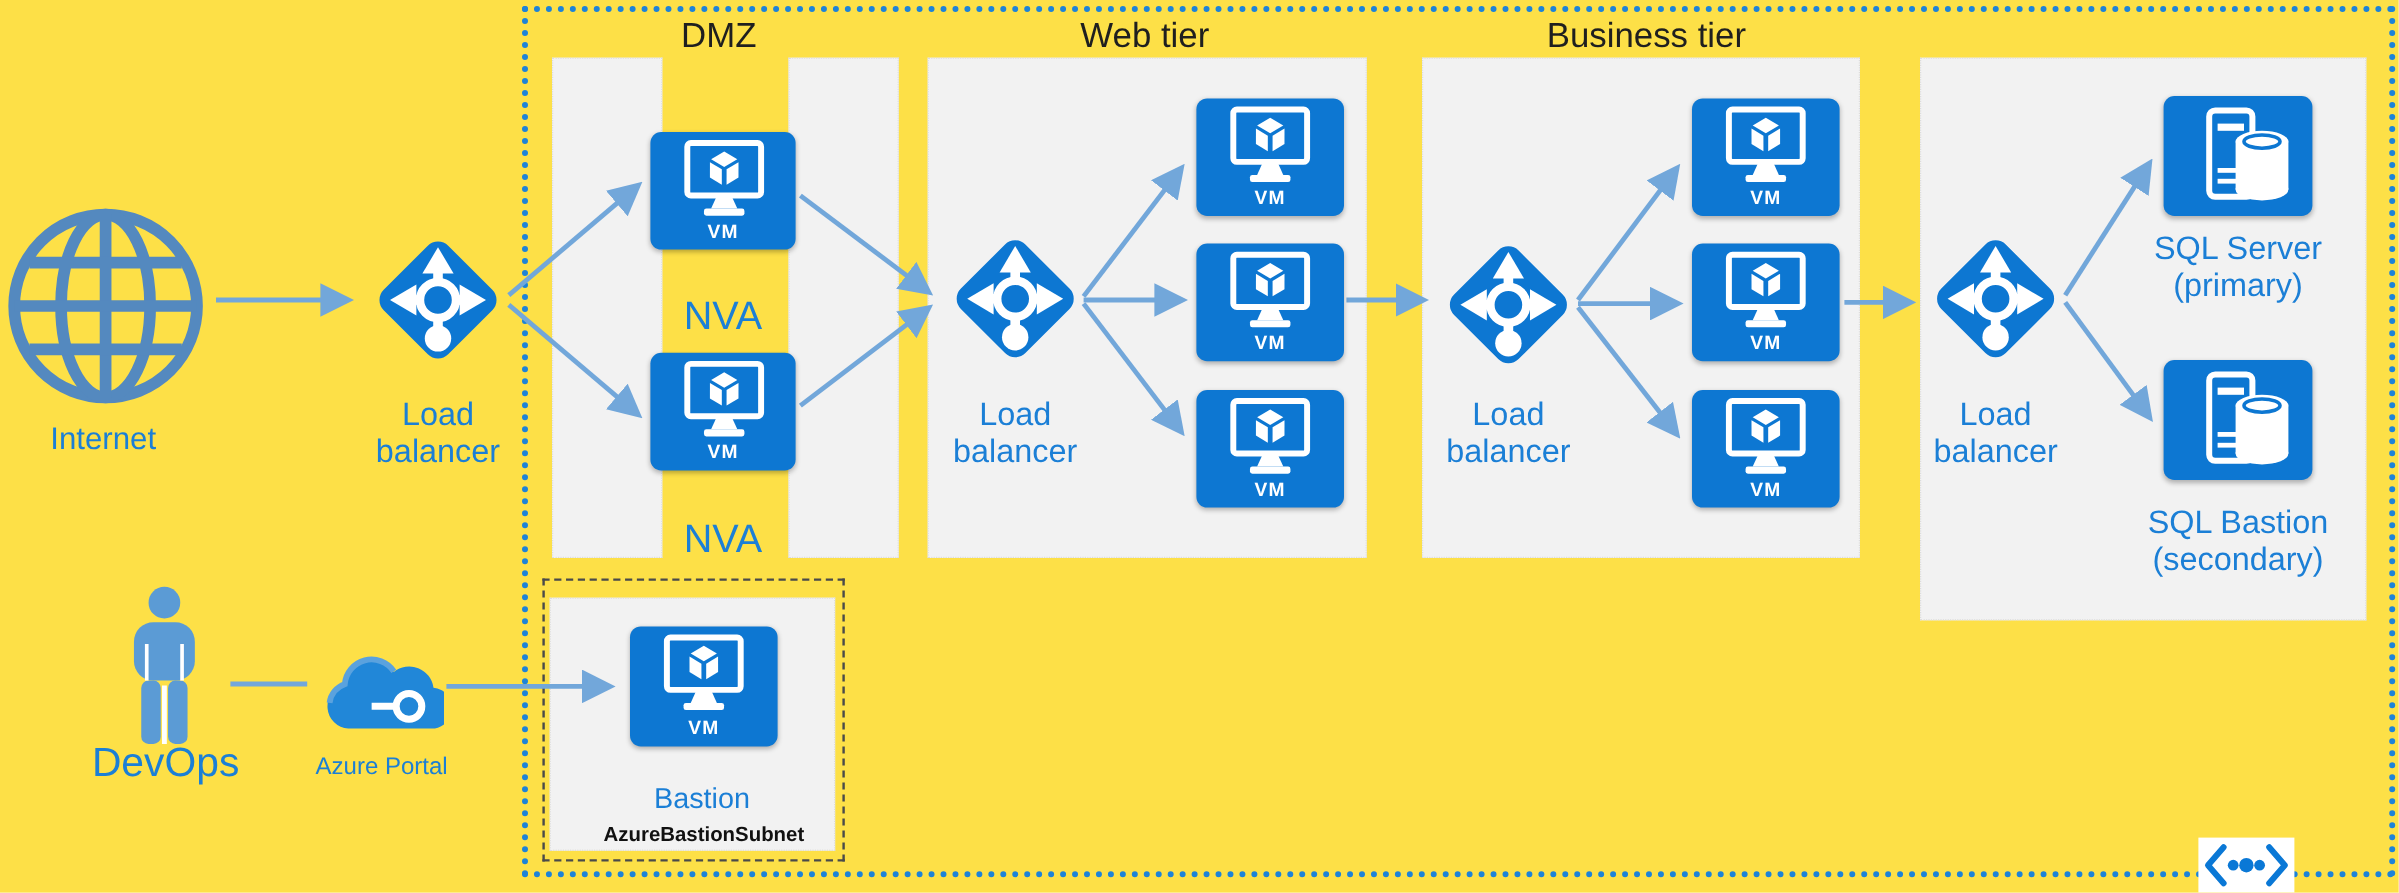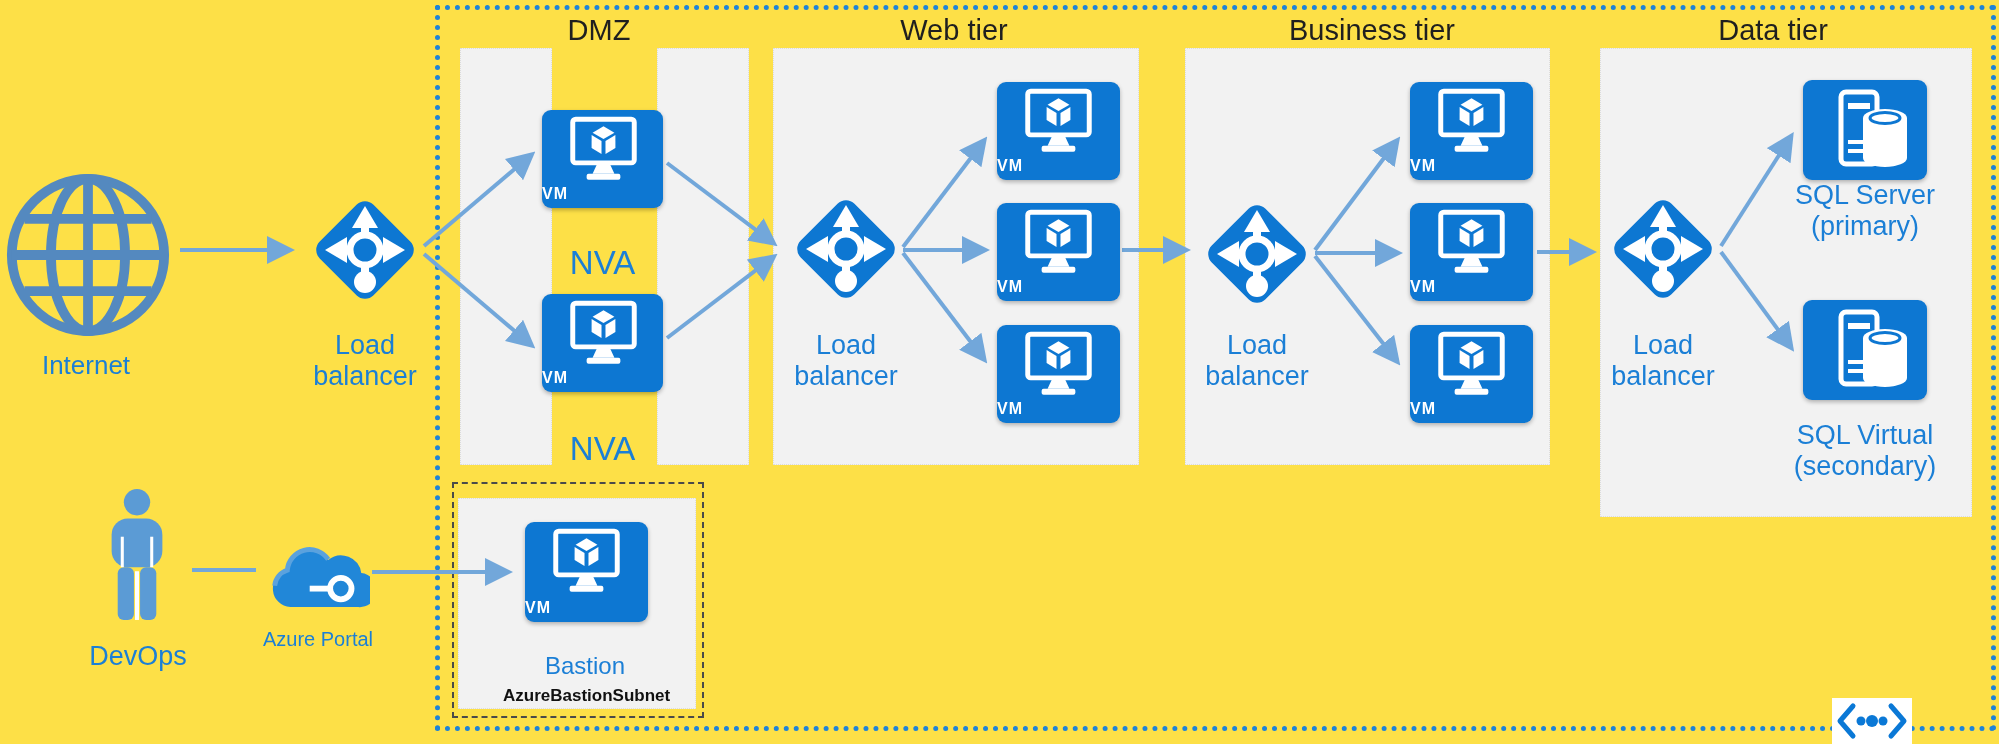--- a/index.html
+++ b/index.html
@@ -10,21 +10,21 @@
   #connectors{position:absolute;left:0;top:0;z-index:2;}
   .node,.lbl{z-index:3;}
   
   .vnet-border{position:absolute;left:435px;top:5px;width:1551px;height:716px;
                border:5px dotted #1d83d8;z-index:0;}
   .bastion-border{position:absolute;left:452px;top:482px;width:248px;height:232px;
                   border:2px dashed #4a4a4a;z-index:1;}
   
   .bluebox{position:absolute;width:123px;height:98px;background:#0d77d2;border-radius:9px;
            box-shadow:0 2px 4px rgba(0,0,0,.28);}
-  .vmtext{position:absolute;left:0;right:0;bottom:5px;text-align:left;color:#fff;
+  .vmtext{position:absolute;left:0;right:0;bottom:5px;text-align:center;color:#fff;
           font-size:16px;font-weight:bold;letter-spacing:1px;}
   .vmicon{position:absolute;left:0;top:4px;width:123px;height:70px;}
   .sqlicon{position:absolute;left:0;top:0;width:124px;height:100px;}
   .lbwrap{position:absolute;width:120px;height:120px;}
   
   .lbl{position:absolute;text-align:center;color:#1b7fd6;}
   .tier-title{position:absolute;text-align:center;color:#1f1f1f;font-size:29px;z-index:3;}
   .lb-label{font-size:27px;line-height:31px;width:160px;}
   .nva-label{font-size:33px;width:121px;margin-top:32px;}
   .sql-label{font-size:27px;line-height:31px;width:180px;}
@@ -79,21 +79,20 @@
   <div class="panel" style="left:773px;top:48px;width:364px;height:415px"></div>
   <div class="panel" style="left:1185px;top:48px;width:363px;height:415px"></div>
   <div class="panel" style="left:1600px;top:48px;width:370px;height:467px"></div>
 
   <div class="bastion-border"></div>
   <div class="panel" style="left:458px;top:498px;width:236px;height:209px"></div>
 
   <div class="tier-title" style="left:519px;top:14px;width:160px">DMZ</div>
   <div class="tier-title" style="left:854px;top:14px;width:200px">Web tier</div>
   <div class="tier-title" style="left:1252px;top:14px;width:240px">Business tier</div>
-  <div class="tier-title" style="left:1673px;top:14px;width:200px">Data tier</div>
 
   <svg id="connectors" width="1999" height="744">
     <defs>
       <marker id="ah" viewBox="0 0 8 8" refX="6" refY="4" markerWidth="7" markerHeight="7" orient="auto">
         <path d="M0,0 L8,4 L0,8 Z" fill="#72a7da"></path>
       </marker>
     </defs>
     <g stroke="#72a7da" stroke-width="4">
       <line x1="180" y1="250" x2="288" y2="250" marker-end="url(#ah)"></line>
       <line x1="424" y1="246" x2="530" y2="156" marker-end="url(#ah)"></line>
@@ -207,41 +206,41 @@
         <use href="#sym-lb"></use>
       </svg>
   </div>
   <div class="lbl lb-label" style="left:1583px;top:330px">Load balancer</div>
 
   <div class="bluebox node" style="position:absolute;left:1803px;top:80px;width:124px;height:100px">
     <svg class="sqlicon" viewBox="0 0 124 100">
         <use href="#sym-sql"></use>
       </svg>
   </div>
-  <div class="lbl sql-label" style="left:1775px;top:180px">SQL Server (primary)</div>
+  <div class="lbl sql-label" style="left:1775px;top:192px">SQL Server (primary)</div>
 
   <div class="bluebox node" style="position:absolute;left:1803px;top:300px;width:124px;height:100px">
     <svg class="sqlicon" viewBox="0 0 124 100">
         <use href="#sym-sql"></use>
       </svg>
   </div>
-  <div class="lbl sql-label" style="left:1775px;top:420px">SQL Virtual (secondary)</div>
+  <div class="lbl sql-label" style="left:1775px;top:420px">SQL Bastion (secondary)</div>
 
   <svg class="node" style="position:absolute;left:104px;top:488px" width="66" height="134" viewBox="0 0 64 132">
     <g fill="#5b9bd5">
       <circle cx="32" cy="14" r="13"></circle>
       <rect x="7" y="30" width="50" height="48" rx="16"></rect>
       <rect x="13" y="78" width="16" height="52" rx="6"></rect>
       <rect x="35" y="78" width="16" height="52" rx="6"></rect>
     </g>
     <line x1="17.5" y1="48" x2="17.5" y2="78" stroke="#fff" stroke-width="3"></line>
     <line x1="46.5" y1="48" x2="46.5" y2="78" stroke="#fff" stroke-width="3"></line>
     <line x1="32" y1="82" x2="32" y2="130" stroke="#fff" stroke-width="4"></line>
   </svg>
-  <div class="lbl" style="left:68px;top:641px;width:140px;font-size:27px">DevOps</div>
+  <div class="lbl" style="left:68px;top:617px;width:140px;font-size:34px">DevOps</div>
 
   <svg class="node" style="position:absolute;left:263px;top:537px" width="107" height="76" viewBox="0 0 110 78">
     <path d="M28 72 a19 19 0 0 1 -3 -37.5 a23 23 0 0 1 42 -11 a21 21 0 0 1 34 13.5 a17 17 0 0 1 -3 35 z" fill="#2187d8"></path>
     <path d="M12 50 a19 19 0 0 1 13 -16 a23 23 0 0 1 42 -11" fill="none" stroke="#5aa2de" stroke-width="5"></path>
     <circle cx="80" cy="53" r="11" fill="#2187d8" stroke="#fff" stroke-width="6"></circle>
     <line x1="48" y1="53" x2="69" y2="53" stroke="#fff" stroke-width="6"></line>
   </svg>
   <div class="lbl" style="left:248px;top:628px;width:140px;font-size:20px">Azure Portal</div>
 
   <div class="bluebox node" style="position:absolute;left:525px;top:522px;width:123px;height:100px">

